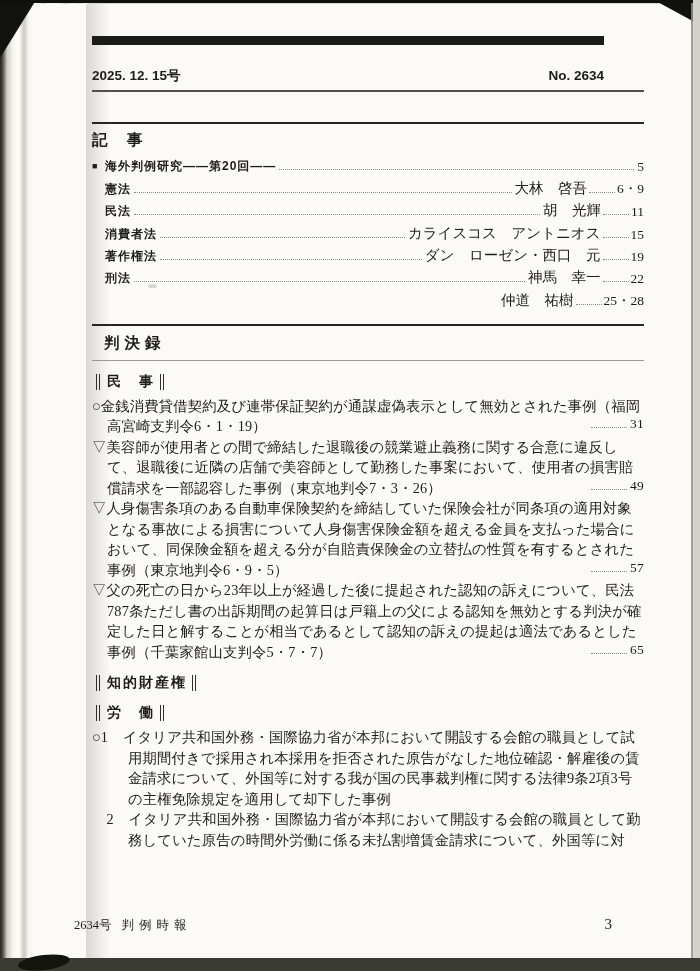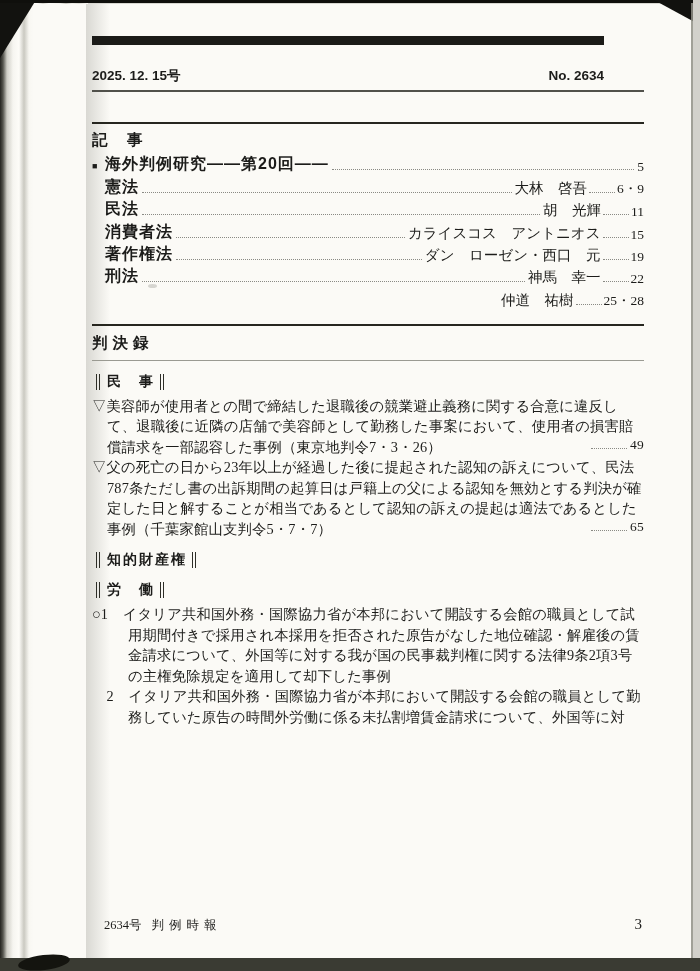--- a/index.html
+++ b/index.html
@@ -43,47 +43,47 @@
   .hrule1 { border-top:2px solid #51514b; margin-top:5px; }
   .hrule2 { border-top:2.5px solid #26261f; margin-top:30px; margin-bottom:5px; }
 
   .articles-heading { font-family:Liberation Sans, sans-serif; font-weight:bold;
     font-size:15.5px; letter-spacing:2px; line-height:22px; }
 
   .toc { margin-top:2px; }
   .toc-row { display:flex; align-items:flex-end; height:22.4px; font-size:14px; }
   .toc-bullet { width:13px; font-size:9px; align-self:center; padding-top:3px;
     font-family:"Liberation Sans", sans-serif; }
-  .toc-title { font-family:"Liberation Sans", sans-serif; font-weight:bold; font-size:16px;
+  .toc-title { font-family:"Liberation Sans", sans-serif; font-weight:bold; font-size:12px;
     letter-spacing:1px; white-space:nowrap; }
   .leader { flex:1 1 auto; min-width:10px; border-bottom:1.5px dotted #8a8a84; margin:0 3px 5px 3px; }
   .spacer { flex:1 1 auto; }
   .leader-short { flex:0 0 26px; border-bottom:1.5px dotted #8a8a84; margin:0 2px 5px 2px; }
   .toc-author { font-size:14.5px; white-space:nowrap; }
   .toc-page { font-size:13.5px; white-space:nowrap; }
 
   .jrule-top { border-top:2.5px solid #26261f; margin-top:14px; }
   .j-heading { font-family:"Liberation Sans", sans-serif; font-weight:bold; font-size:15.5px;
-    letter-spacing:5px; padding:6px 0 7px 0; line-height:21px; }
+    letter-spacing:5px; padding:6px 0 7px 0; line-height:21px;margin-left:12px; }
   .jrule-bottom { border-top:1.5px solid #9a9a92; }
 
   .subsec { display:flex; align-items:center; gap:5px; margin:12px 0 5px 4px;
     font-family:"Liberation Sans", sans-serif; font-weight:bold; font-size:14px; letter-spacing:2px; }
   .subsec:first-child { margin-top:12px; }
   .bracket { width:6px; height:16px;
     background:repeating-linear-gradient(90deg, #2e2e28 0 1.2px, rgba(0,0,0,0) 1.2px 2.8px); }
 
   .entry { position:relative; font-size:14.3px; line-height:20.5px; letter-spacing:.2px;
     padding-left:15px; text-indent:-15px; }
   .entry.num { padding-left:36px; text-indent:-36px; }
   .entry-page { position:absolute; right:0; bottom:2px; text-indent:0; font-size:13.5px; }
   .entry-page::before { content:""; display:inline-block; width:36px; height:4px;
     border-bottom:1.5px dotted #8a8a84; margin-right:3px; }
 
-  .footer { position:absolute; left:104px; top:916px; width:548px; display:flex;
+  .footer { position:absolute; left:74px; top:916px; width:548px; display:flex;
     justify-content:space-between; align-items:baseline; }
   .f-left { font-size:12.5px; }
   .f-journal { letter-spacing:5px; margin-left:10px; }
   .f-page { font-size:15px; margin-right:10px; }
 </style>
 </head>
 <body>
 
 <div class="scan">
   <div class="binding"></div>
@@ -167,21 +167,23 @@
 
     <div class="jrule-top"></div>
     <div class="j-heading">判決録</div>
     <div class="jrule-bottom"></div>
     <div id="judgment-sections">
         <div class="subsec">
           <span class="bracket"></span>
           <span>民　事</span>
           <span class="bracket"></span>
         </div>
+        <div class="entry"><span>○金銭消費貸借契約及び連帯保証契約が通謀虚偽表示として無効とされた事例（福岡高宮崎支判令6・1・19）</span><span class="entry-page">31</span></div>
         <div class="entry"><span>▽美容師が使用者との間で締結した退職後の競業避止義務に関する合意に違反して、退職後に近隣の店舗で美容師として勤務した事案において、使用者の損害賠償請求を一部認容した事例（東京地判令7・3・26）</span><span class="entry-page">49</span></div>
+        <div class="entry"><span>▽人身傷害条項のある自動車保険契約を締結していた保険会社が同条項の適用対象となる事故による損害について人身傷害保険金額を超える金員を支払った場合において、同保険金額を超える分が自賠責保険金の立替払の性質を有するとされた事例（東京地判令6・9・5）</span><span class="entry-page">57</span></div>
         <div class="entry"><span>▽父の死亡の日から23年以上が経過した後に提起された認知の訴えについて、民法787条ただし書の出訴期間の起算日は戸籍上の父による認知を無効とする判決が確定した日と解することが相当であるとして認知の訴えの提起は適法であるとした事例（千葉家館山支判令5・7・7）</span><span class="entry-page">65</span></div>
         <div class="subsec">
           <span class="bracket"></span>
           <span>知的財産権</span>
           <span class="bracket"></span>
         </div>
         <div class="subsec">
           <span class="bracket"></span>
           <span>労　働</span>
           <span class="bracket"></span>

